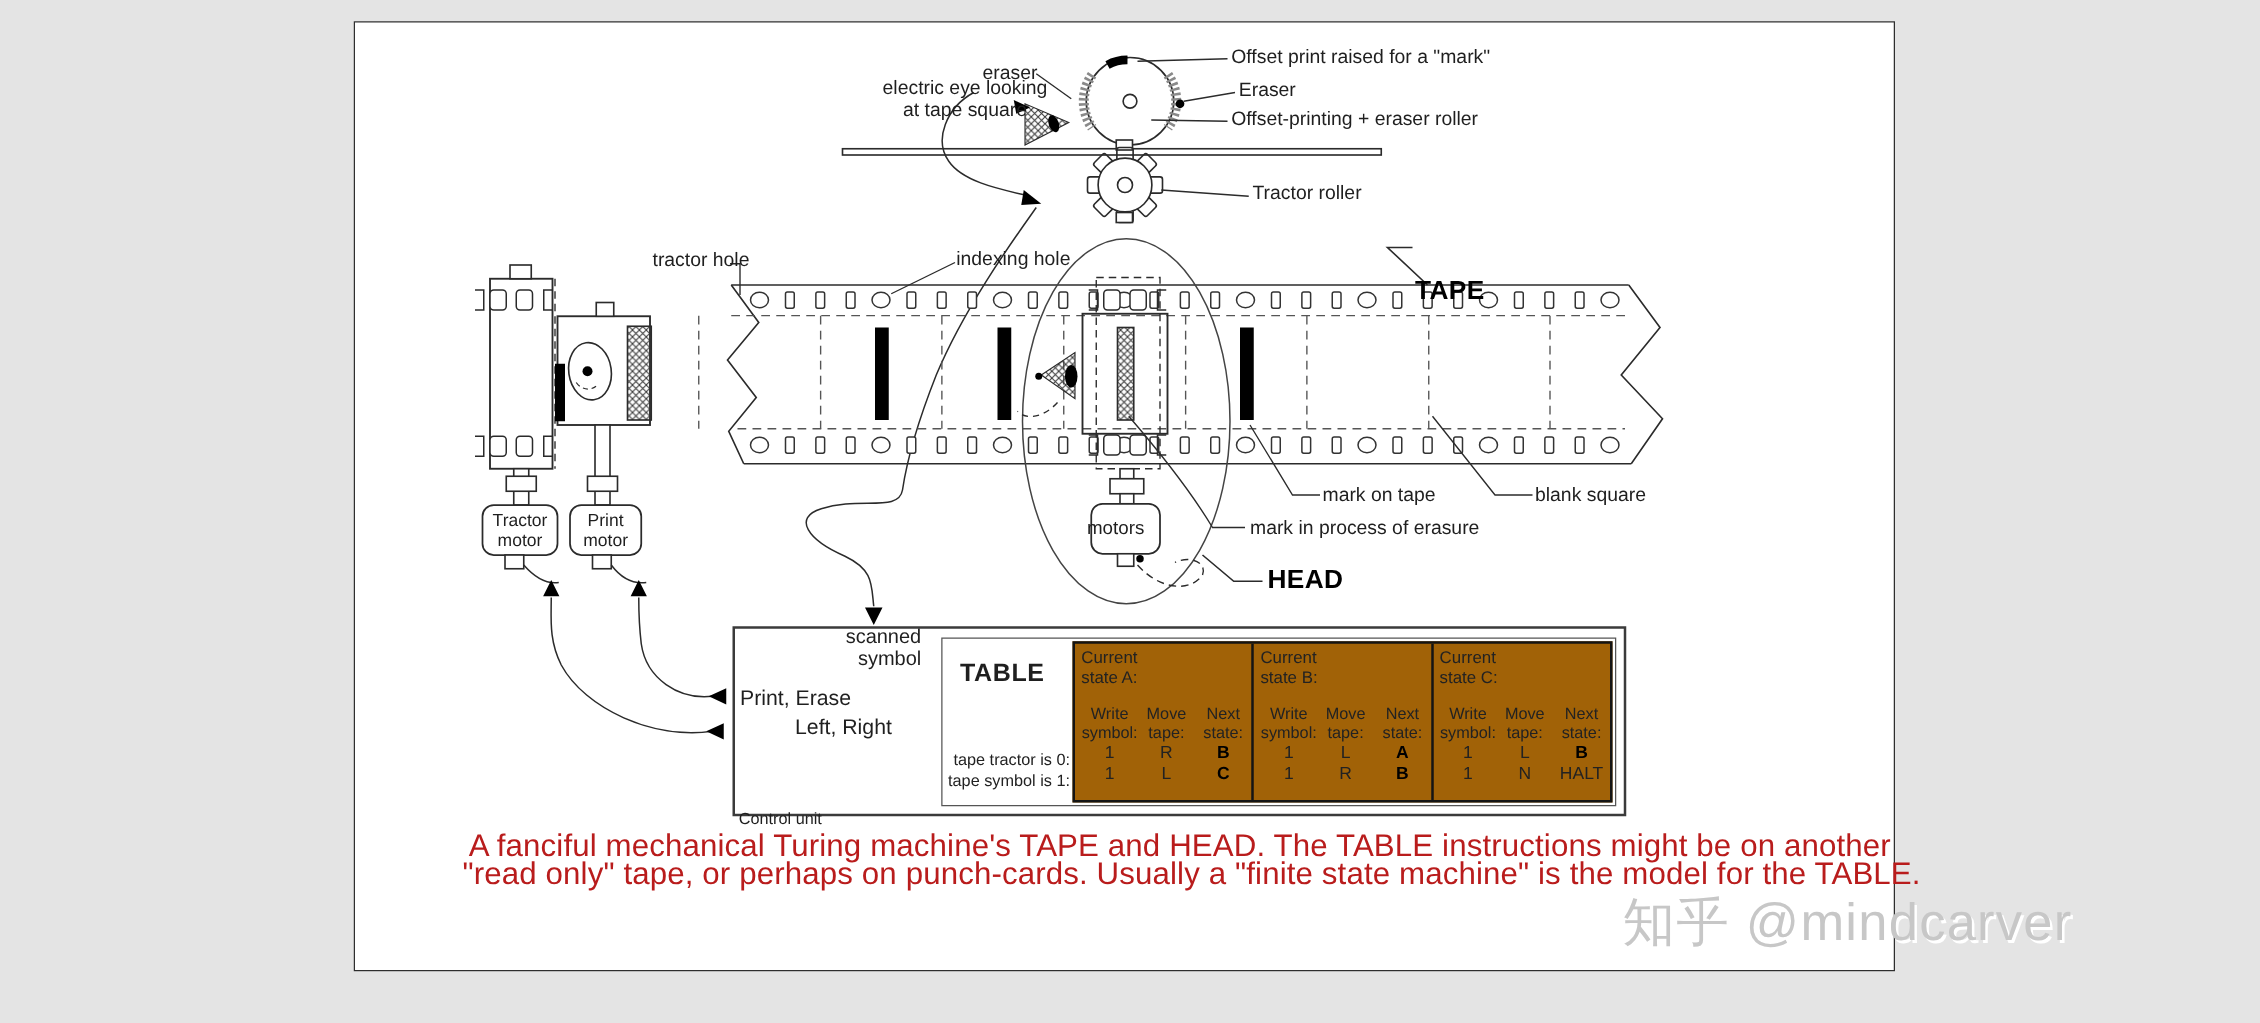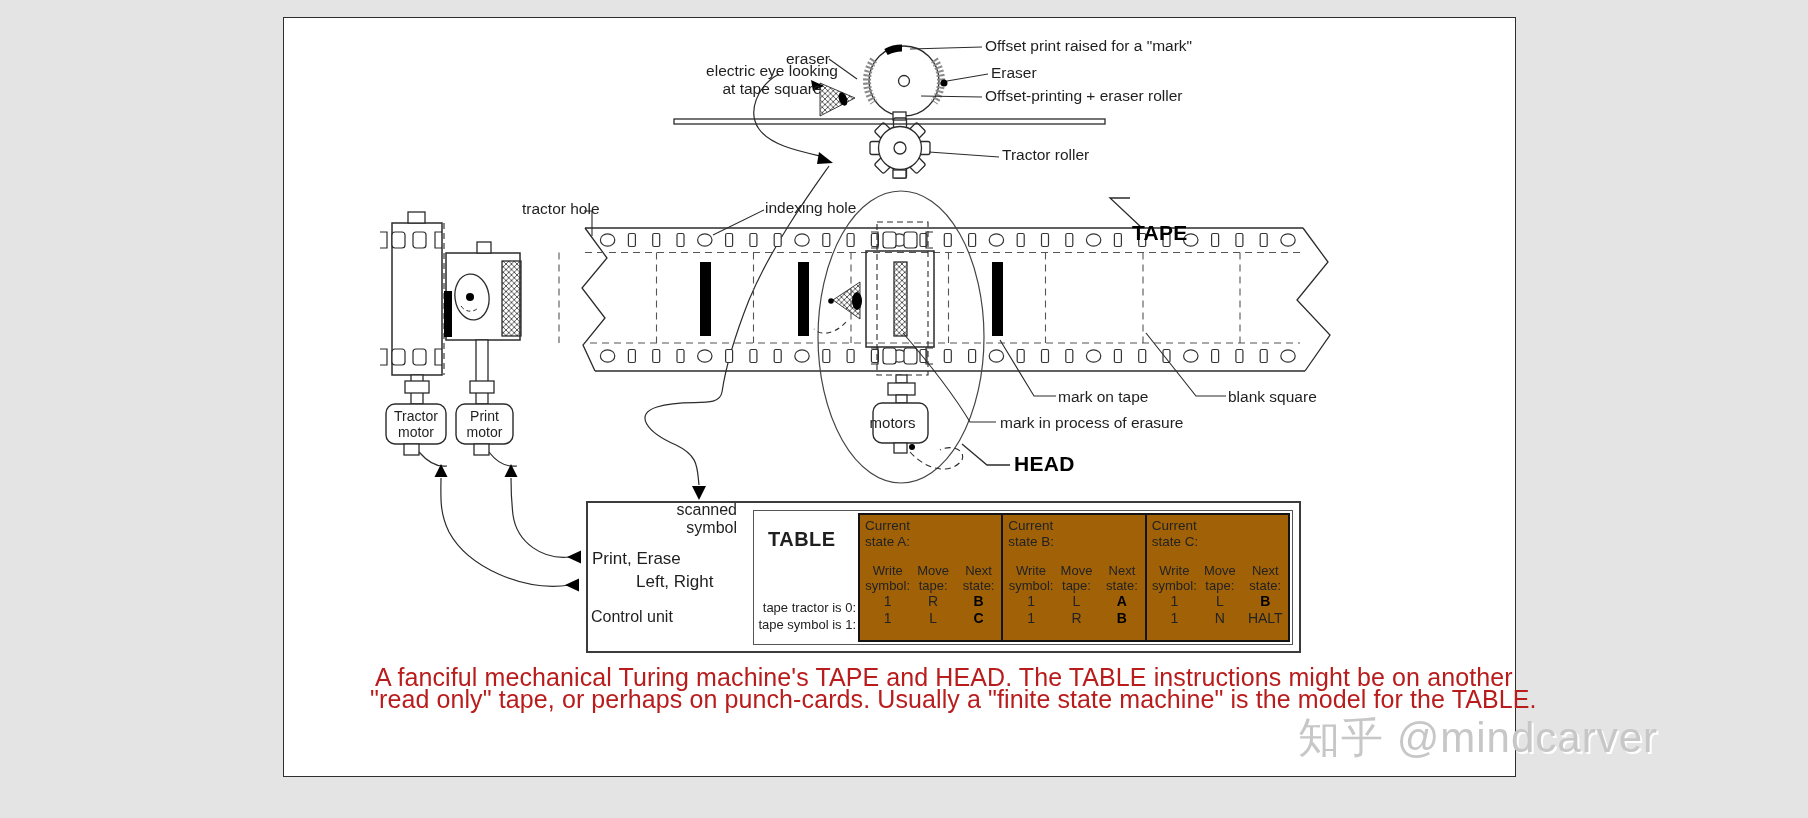--- a/index.html
+++ b/index.html
@@ -265,21 +265,21 @@
 <div class="boxtext pre" style="left:386px; top:404px; width:60px; height:40px;">Tractor
 motor</div>
 <div class="boxtext pre" style="left:456px; top:404px; width:57px; height:40px;">Print
 motor</div>
 
 <div class="cu-box"></div>
 <div class="lbl pre" style="left:627px; top:501px; width:110px; text-align:right; font-size:16px; line-height:17.5px;">scanned
 symbol</div>
 <div class="lbl" style="left:592px; top:549px; font-size:17px;">Print, Erase</div>
 <div class="lbl" style="left:592px; top:572px; font-size:17px;margin-left:44px;">Left, Right</div>
-<div class="lbl" style="left:591px; top:608px; font-size:16px;">Control unit</div>
+<div class="lbl" style="left:591px; top:647px; font-size:13px;">Control unit</div>
 
 <div class="tbl-thin"></div>
 <div class="lbl" style="left:768px; top:528px; font-size:20px; font-weight:bold; letter-spacing:.5px;">TABLE</div>
 <div class="rowlbl" style="top:600px;">tape tractor is 0:</div>
 <div class="rowlbl" style="top:617px;">tape symbol is 1:</div>
 
 <div class="tbl-thick">
   <div class="state">
     <div class="name pre">Current
 state A:</div>

